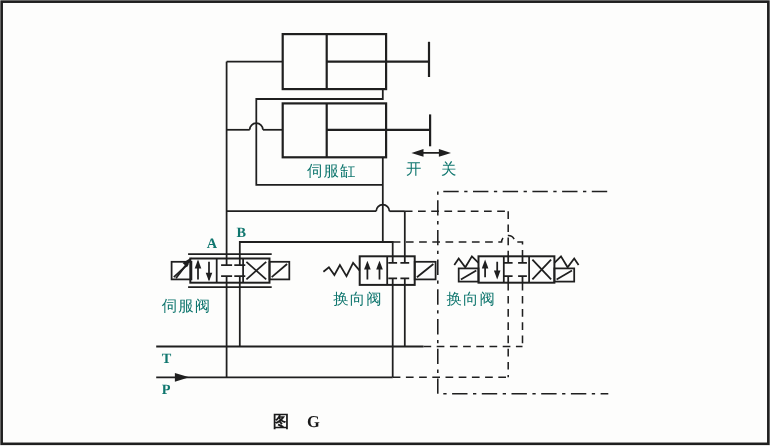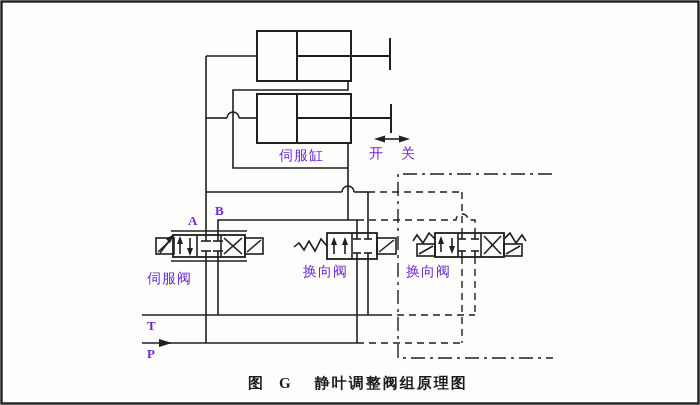--- a/index.html
+++ b/index.html
@@ -1,21 +1,21 @@
 <!DOCTYPE html>
 <html><head>
 <meta charset="utf-8">
 <style>
   html,body{margin:0;padding:0;background:#e8e8e8;}
   #stage{
     position:relative;width:700px;height:405px;background:#fdfdfc;
     font-family:"DejaVu Sans",sans-serif;color:#1a1a1a;overflow:hidden;
   }
   #schematic{position:absolute;left:0;top:0;}
-  .lbl{position:absolute;white-space:nowrap;color:#6d28d9;}
+  .lbl{position:absolute;white-space:nowrap;color:#0f766e;}
   .cjk{font-size:14px;letter-spacing:1px;font-family:"DejaVu Sans",sans-serif;}
   .latin{font-size:13px;font-family:"Liberation Serif","DejaVu Serif",serif;font-weight:bold;}
   .caption{position:absolute;left:248px;top:374px;display:flex;align-items:baseline;
     font-size:15px;font-weight:bold;letter-spacing:2px;}
   .caption .gap1{width:14px;}
   .caption .gap2{width:22px;}
 </style>
 </head>
 <body>
 
@@ -200,16 +200,15 @@
 <span class="lbl cjk" style="left:406px;top:263px;">换向阀</span>
 
 <span class="lbl latin" style="left:147px;top:318px;">T</span>
 <span class="lbl latin" style="left:147px;top:346px;">P</span>
 
 <div class="caption">
   <span>图</span>
   <span class="gap1"></span>
   <span class="latin" style="font-size:15px;">G</span>
   <span class="gap2"></span>
-  <span>静叶调整阀组原理图</span>
 </div>
 
 </div>
 
 </body></html>

